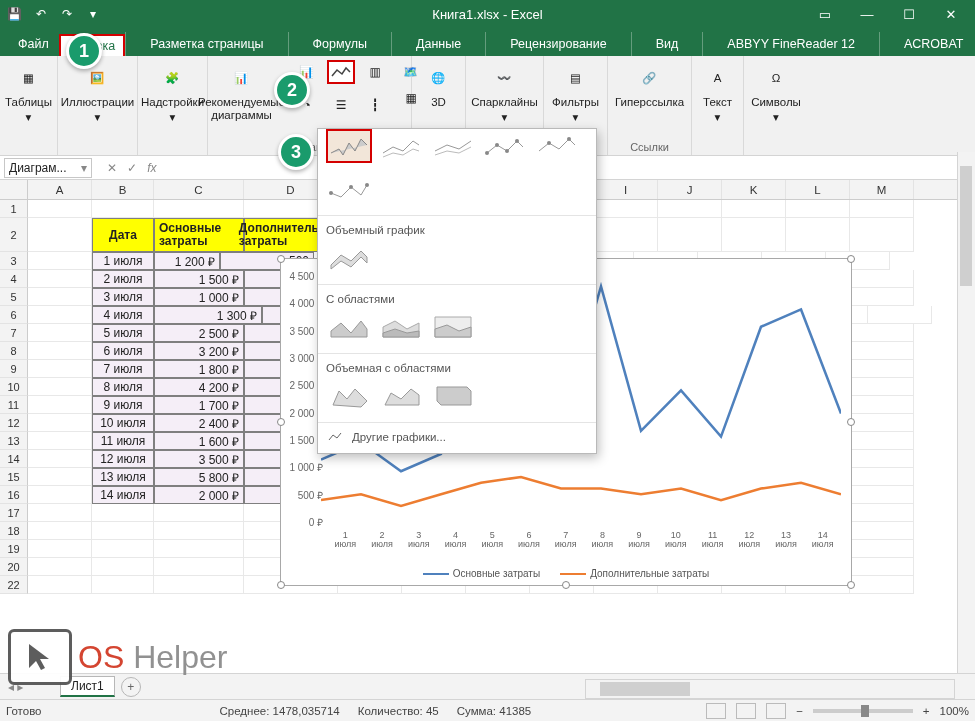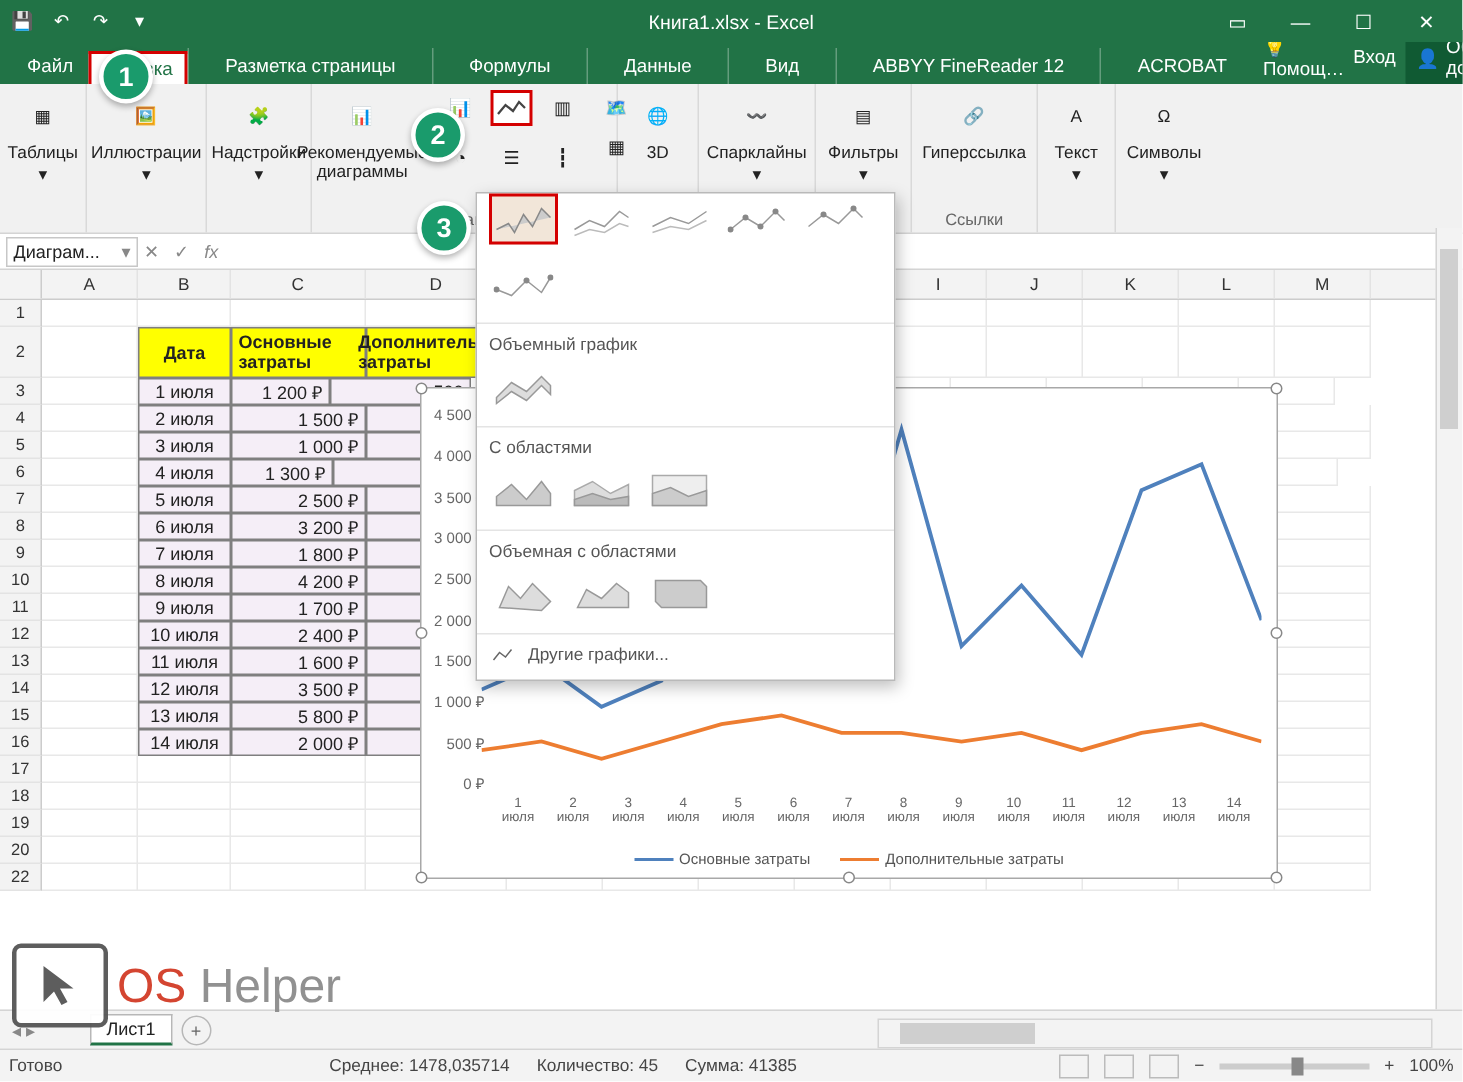--- a/index.html
+++ b/index.html
@@ -28,21 +28,21 @@
   .bigbtn { display:flex; flex-direction:column; align-items:center; gap:2px; padding:2px 4px; font-size:11.5px; line-height:1.1; text-align:center;}
   .bigbtn .ic{width:32px;height:32px;display:flex;align-items:center;justify-content:center;}
   .minibtn { width:28px; height:24px; display:flex; align-items:center; justify-content:center; border:1px solid transparent;}
   .minibtn.lit { border:2px solid #d40000; background:#fff;}
   .chartgrid { display:grid; grid-template-columns:repeat(3,32px); gap:2px;}
 
   
   .badge{position:absolute; width:36px;height:36px; background:#1a9b6c; color:#fff; border:3px solid #fff; border-radius:50%; display:flex; align-items:center; justify-content:center; font-size:18px; font-weight:600; box-shadow:0 2px 4px rgba(0,0,0,.3); z-index:500;}
 
   
-  .namebox-row{ height:24px; display:flex; align-items:center; border-bottom:1px solid #d4d4d4; background:#fff; padding:2px 4px; gap:4px;}
+  .namebox-row{ height:24px; display:flex; align-items:center; border-bottom:1px solid #d4d4d4; background:#fff; padding:2px 4px; gap:15px;}
   .namebox{ width:88px; border:1px solid #c7c7c7; height:20px; font-size:12px; padding:0 4px; display:flex; align-items:center; justify-content:space-between;}
   .fx-area{display:flex; gap:10px; color:#888; align-items:center;}
 
   
   .gridwrap{position:relative; height:508px; overflow:hidden;}
   .colheads{display:flex; height:20px; background:#f3f3f3; border-bottom:1px solid #ccc;}
   .corner{width:28px;border-right:1px solid #ccc;background:#f3f3f3;}
   .ch{ text-align:center; font-size:11.5px; color:#333; border-right:1px solid #e3e3e3; display:flex; align-items:center; justify-content:center;}
   .rows{}
   .row{display:flex; height:18px;}
@@ -114,20 +114,21 @@
     <div class="win-btn">✕</div>
   </div>
 </div>
 
 <div class="tabstrip">
   <div class="file-tab">Файл</div>
   <div class="ribtab active">Вставка</div>
   <div class="ribtab">Разметка страницы</div>
   <div class="ribtab">Формулы</div>
   <div class="ribtab">Данные</div>
+  <div class="ribtab">Рецензирование</div>
   <div class="ribtab">Вид</div>
   <div class="ribtab">ABBYY FineReader 12</div>
   <div class="ribtab">ACROBAT</div>
   <div class="right">
     <span>💡 <span>Помощ…</span></span>
     <span>Вход</span>
     <span class="share-btn">👤 <span>Общий доступ</span></span>
   </div>
 </div>
 
@@ -330,21 +331,21 @@
         <div class="cell" style="width: 64px;"></div>
         <div class="cell" style="width: 64px;"></div>
         <div class="cell" style="width: 64px;"></div>
         <div class="cell" style="width: 64px;"></div>
         <div class="cell" style="width: 64px;"></div>
       </div>
       <div class="row">
         <div class="rh">6</div>
         <div class="cell" style="width: 64px;"></div>
         <div class="cell tdata tdate" style="width: 62px;">4 июля</div>
-        <div class="cell tdata" style="width: 68px;">1 300 ₽</div>
+        <div class="cell tdata" style="width: 108px;">1 300 ₽</div>
         <div class="cell tdata" style="width: 94px;"></div>
         <div class="cell" style="width: 64px;"></div>
         <div class="cell" style="width: 64px;"></div>
         <div class="cell" style="width: 64px;"></div>
         <div class="cell" style="width: 64px;"></div>
         <div class="cell" style="width: 64px;"></div>
         <div class="cell" style="width: 64px;"></div>
         <div class="cell" style="width: 64px;"></div>
         <div class="cell" style="width: 64px;"></div>
         <div class="cell" style="width: 64px;"></div>

